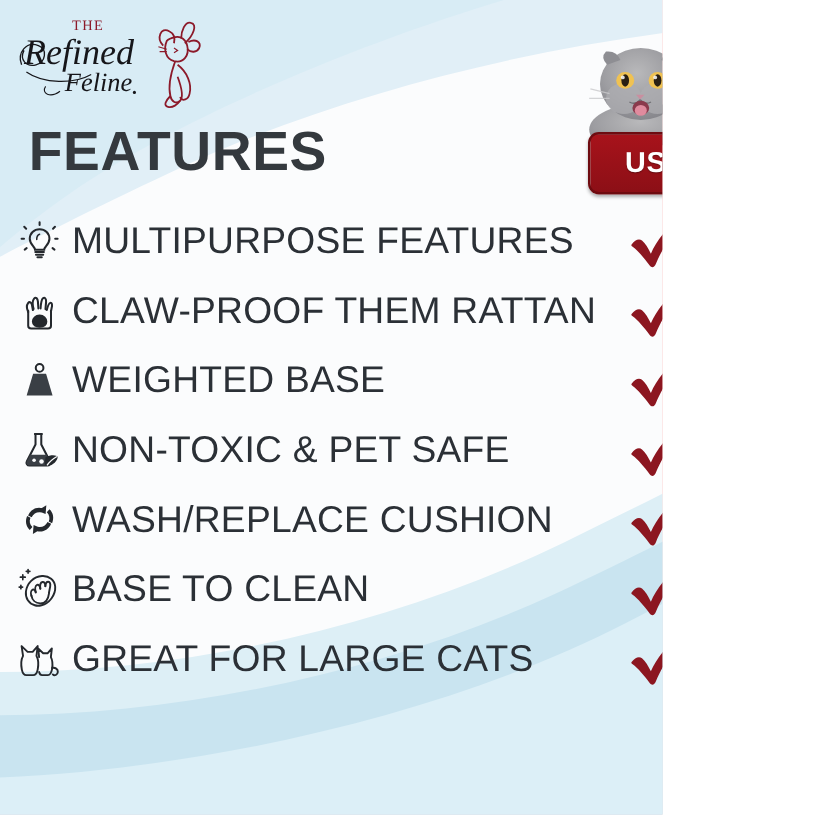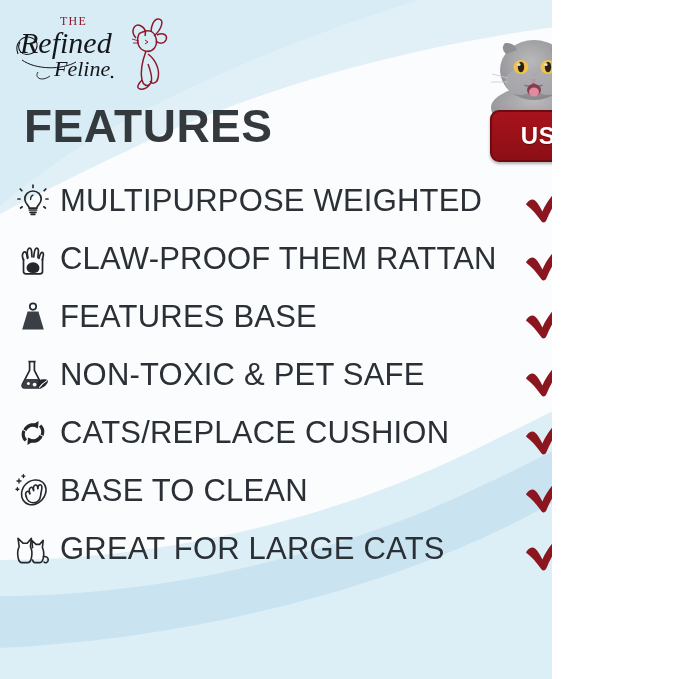--- a/index.html
+++ b/index.html
@@ -235,21 +235,21 @@
 
     <div class="feature-row">
       <span class="f-icon">
         <svg width="34" height="34" viewBox="0 0 34 34" fill="none" stroke="#24282d" stroke-width="1.7" stroke-linecap="round">
           <path d="M17,7 C12.3,7 8.8,10.5 8.8,15 C8.8,18 10.4,19.8 11.8,21.4 C12.7,22.4 13.2,23.2 13.2,24.2 L20.8,24.2 C20.8,23.2 21.3,22.4 22.2,21.4 C23.6,19.8 25.2,18 25.2,15 C25.2,10.5 21.7,7 17,7 Z"></path>
           <path d="M13.4,26 L20.6,26 M14,28.3 L20,28.3 M15.2,30.4 L18.8,30.4"></path>
           <path d="M17,3.5 L17,1.2 M28.2,6.6 L29.8,5 M4.2,5 L5.8,6.6 M2,15 L4,15 M30,15 L32,15 M4.6,24 L6.2,22.8 M29.4,24 L27.8,22.8"></path>
           <path d="M14.6,15.5 C14.6,13.3 15.6,11.6 17,11.2" stroke-width="1.3"></path>
         </svg>
       </span>
-      <span class="f-label">MULTIPURPOSE WEIGHTED</span>
+      <span class="f-label">MULTIPURPOSE FEATURES</span>
       <span class="f-check">
         <svg viewBox="0 0 52 50">
             <path d="M2.5,27.5 C5,24 8.5,22.5 11,24.5 C13.8,26.8 16.2,31 18.4,35.4 C23,24.8 32,12.6 46.5,2.8 C50,0.5 51.5,1.8 48.6,4.8 C36.8,17 27.4,31.8 22.6,43.8 C21.4,46.8 19.2,47.6 17.4,45.2 C12.6,38.8 7.6,32.8 3.2,29.6 C2,28.8 1.8,28.2 2.5,27.5 Z" fill="#8c1620"></path>
           </svg>
       </span>
       <span class="f-cross">
         <svg viewBox="0 0 46 44">
             <path d="M8,3 C11,1.5 13.6,2.6 15.8,5.6 C18.6,9.5 21.2,14.2 23.6,19 C27.6,14 32.4,9.4 37.4,6.2 C40,4.6 41.4,6.4 39.2,8.8 C34.8,13.6 30.4,19.2 27.2,24.4 C30.4,30 34.2,35.4 38,39.2 C40.2,41.4 38.8,43.2 36,41.8 C32.2,39.8 28,35.8 24.2,31.2 C21,35 17.6,38.4 14.2,40.8 C11.6,42.6 9.8,41 11.8,38.2 C15,33.8 18.2,29.2 20.6,24.8 C17.2,18.6 13,11.8 8.6,7 C6.8,5.2 6.4,3.8 8,3 Z" fill="#b3b3b3"></path>
           </svg>
       </span>
@@ -279,21 +279,21 @@
       </span>
     </div>
 
     <div class="feature-row">
       <span class="f-icon">
         <svg width="34" height="34" viewBox="0 0 34 34">
           <circle cx="17" cy="6.6" r="3.2" fill="none" stroke="#24282d" stroke-width="1.7"></circle>
           <path d="M11.6,11.4 L22.4,11.4 L27.8,29.6 L6.2,29.6 Z" fill="#3a3f45"></path>
         </svg>
       </span>
-      <span class="f-label">FEATURES BASE</span>
+      <span class="f-label">WEIGHTED BASE</span>
       <span class="f-check">
         <svg viewBox="0 0 52 50">
             <path d="M2.5,27.5 C5,24 8.5,22.5 11,24.5 C13.8,26.8 16.2,31 18.4,35.4 C23,24.8 32,12.6 46.5,2.8 C50,0.5 51.5,1.8 48.6,4.8 C36.8,17 27.4,31.8 22.6,43.8 C21.4,46.8 19.2,47.6 17.4,45.2 C12.6,38.8 7.6,32.8 3.2,29.6 C2,28.8 1.8,28.2 2.5,27.5 Z" fill="#8c1620"></path>
           </svg>
       </span>
       <span class="f-cross">
         <svg viewBox="0 0 46 44">
             <path d="M8,3 C11,1.5 13.6,2.6 15.8,5.6 C18.6,9.5 21.2,14.2 23.6,19 C27.6,14 32.4,9.4 37.4,6.2 C40,4.6 41.4,6.4 39.2,8.8 C34.8,13.6 30.4,19.2 27.2,24.4 C30.4,30 34.2,35.4 38,39.2 C40.2,41.4 38.8,43.2 36,41.8 C32.2,39.8 28,35.8 24.2,31.2 C21,35 17.6,38.4 14.2,40.8 C11.6,42.6 9.8,41 11.8,38.2 C15,33.8 18.2,29.2 20.6,24.8 C17.2,18.6 13,11.8 8.6,7 C6.8,5.2 6.4,3.8 8,3 Z" fill="#b3b3b3"></path>
           </svg>
       </span>
@@ -330,21 +330,21 @@
       <span class="f-icon">
         <svg width="34" height="34" viewBox="0 0 34 34" fill="#24282d">
           <path d="M7.4,13.6 C9.4,8.6 14.6,6 19.4,7.6 L18.4,11 C15.2,10.2 11.8,11.9 10.4,15 L7.4,13.6 Z"></path>
           <path d="M22.6,5 L22,12.4 L15.2,9.6 Z"></path>
           <path d="M26.6,20.4 C24.6,25.4 19.4,28 14.6,26.4 L15.6,23 C18.8,23.8 22.2,22.1 23.6,19 L26.6,20.4 Z"></path>
           <path d="M11.4,29 L12,21.6 L18.8,24.4 Z"></path>
           <path d="M6.6,14 C4.8,18.2 5.6,22.8 8.8,25.6 L11,23.2 C8.8,21.2 8.2,18 9.4,15.4 Z"></path>
           <path d="M27.4,20 C29.2,15.8 28.4,11.2 25.2,8.4 L23,10.8 C25.2,12.8 25.8,16 24.6,18.6 Z"></path>
         </svg>
       </span>
-      <span class="f-label">CATS/REPLACE CUSHION</span>
+      <span class="f-label">WASH/REPLACE CUSHION</span>
       <span class="f-check">
         <svg viewBox="0 0 52 50">
             <path d="M2.5,27.5 C5,24 8.5,22.5 11,24.5 C13.8,26.8 16.2,31 18.4,35.4 C23,24.8 32,12.6 46.5,2.8 C50,0.5 51.5,1.8 48.6,4.8 C36.8,17 27.4,31.8 22.6,43.8 C21.4,46.8 19.2,47.6 17.4,45.2 C12.6,38.8 7.6,32.8 3.2,29.6 C2,28.8 1.8,28.2 2.5,27.5 Z" fill="#8c1620"></path>
           </svg>
       </span>
       <span class="f-cross">
         <svg viewBox="0 0 46 44">
             <path d="M8,3 C11,1.5 13.6,2.6 15.8,5.6 C18.6,9.5 21.2,14.2 23.6,19 C27.6,14 32.4,9.4 37.4,6.2 C40,4.6 41.4,6.4 39.2,8.8 C34.8,13.6 30.4,19.2 27.2,24.4 C30.4,30 34.2,35.4 38,39.2 C40.2,41.4 38.8,43.2 36,41.8 C32.2,39.8 28,35.8 24.2,31.2 C21,35 17.6,38.4 14.2,40.8 C11.6,42.6 9.8,41 11.8,38.2 C15,33.8 18.2,29.2 20.6,24.8 C17.2,18.6 13,11.8 8.6,7 C6.8,5.2 6.4,3.8 8,3 Z" fill="#b3b3b3"></path>
           </svg>
       </span>

